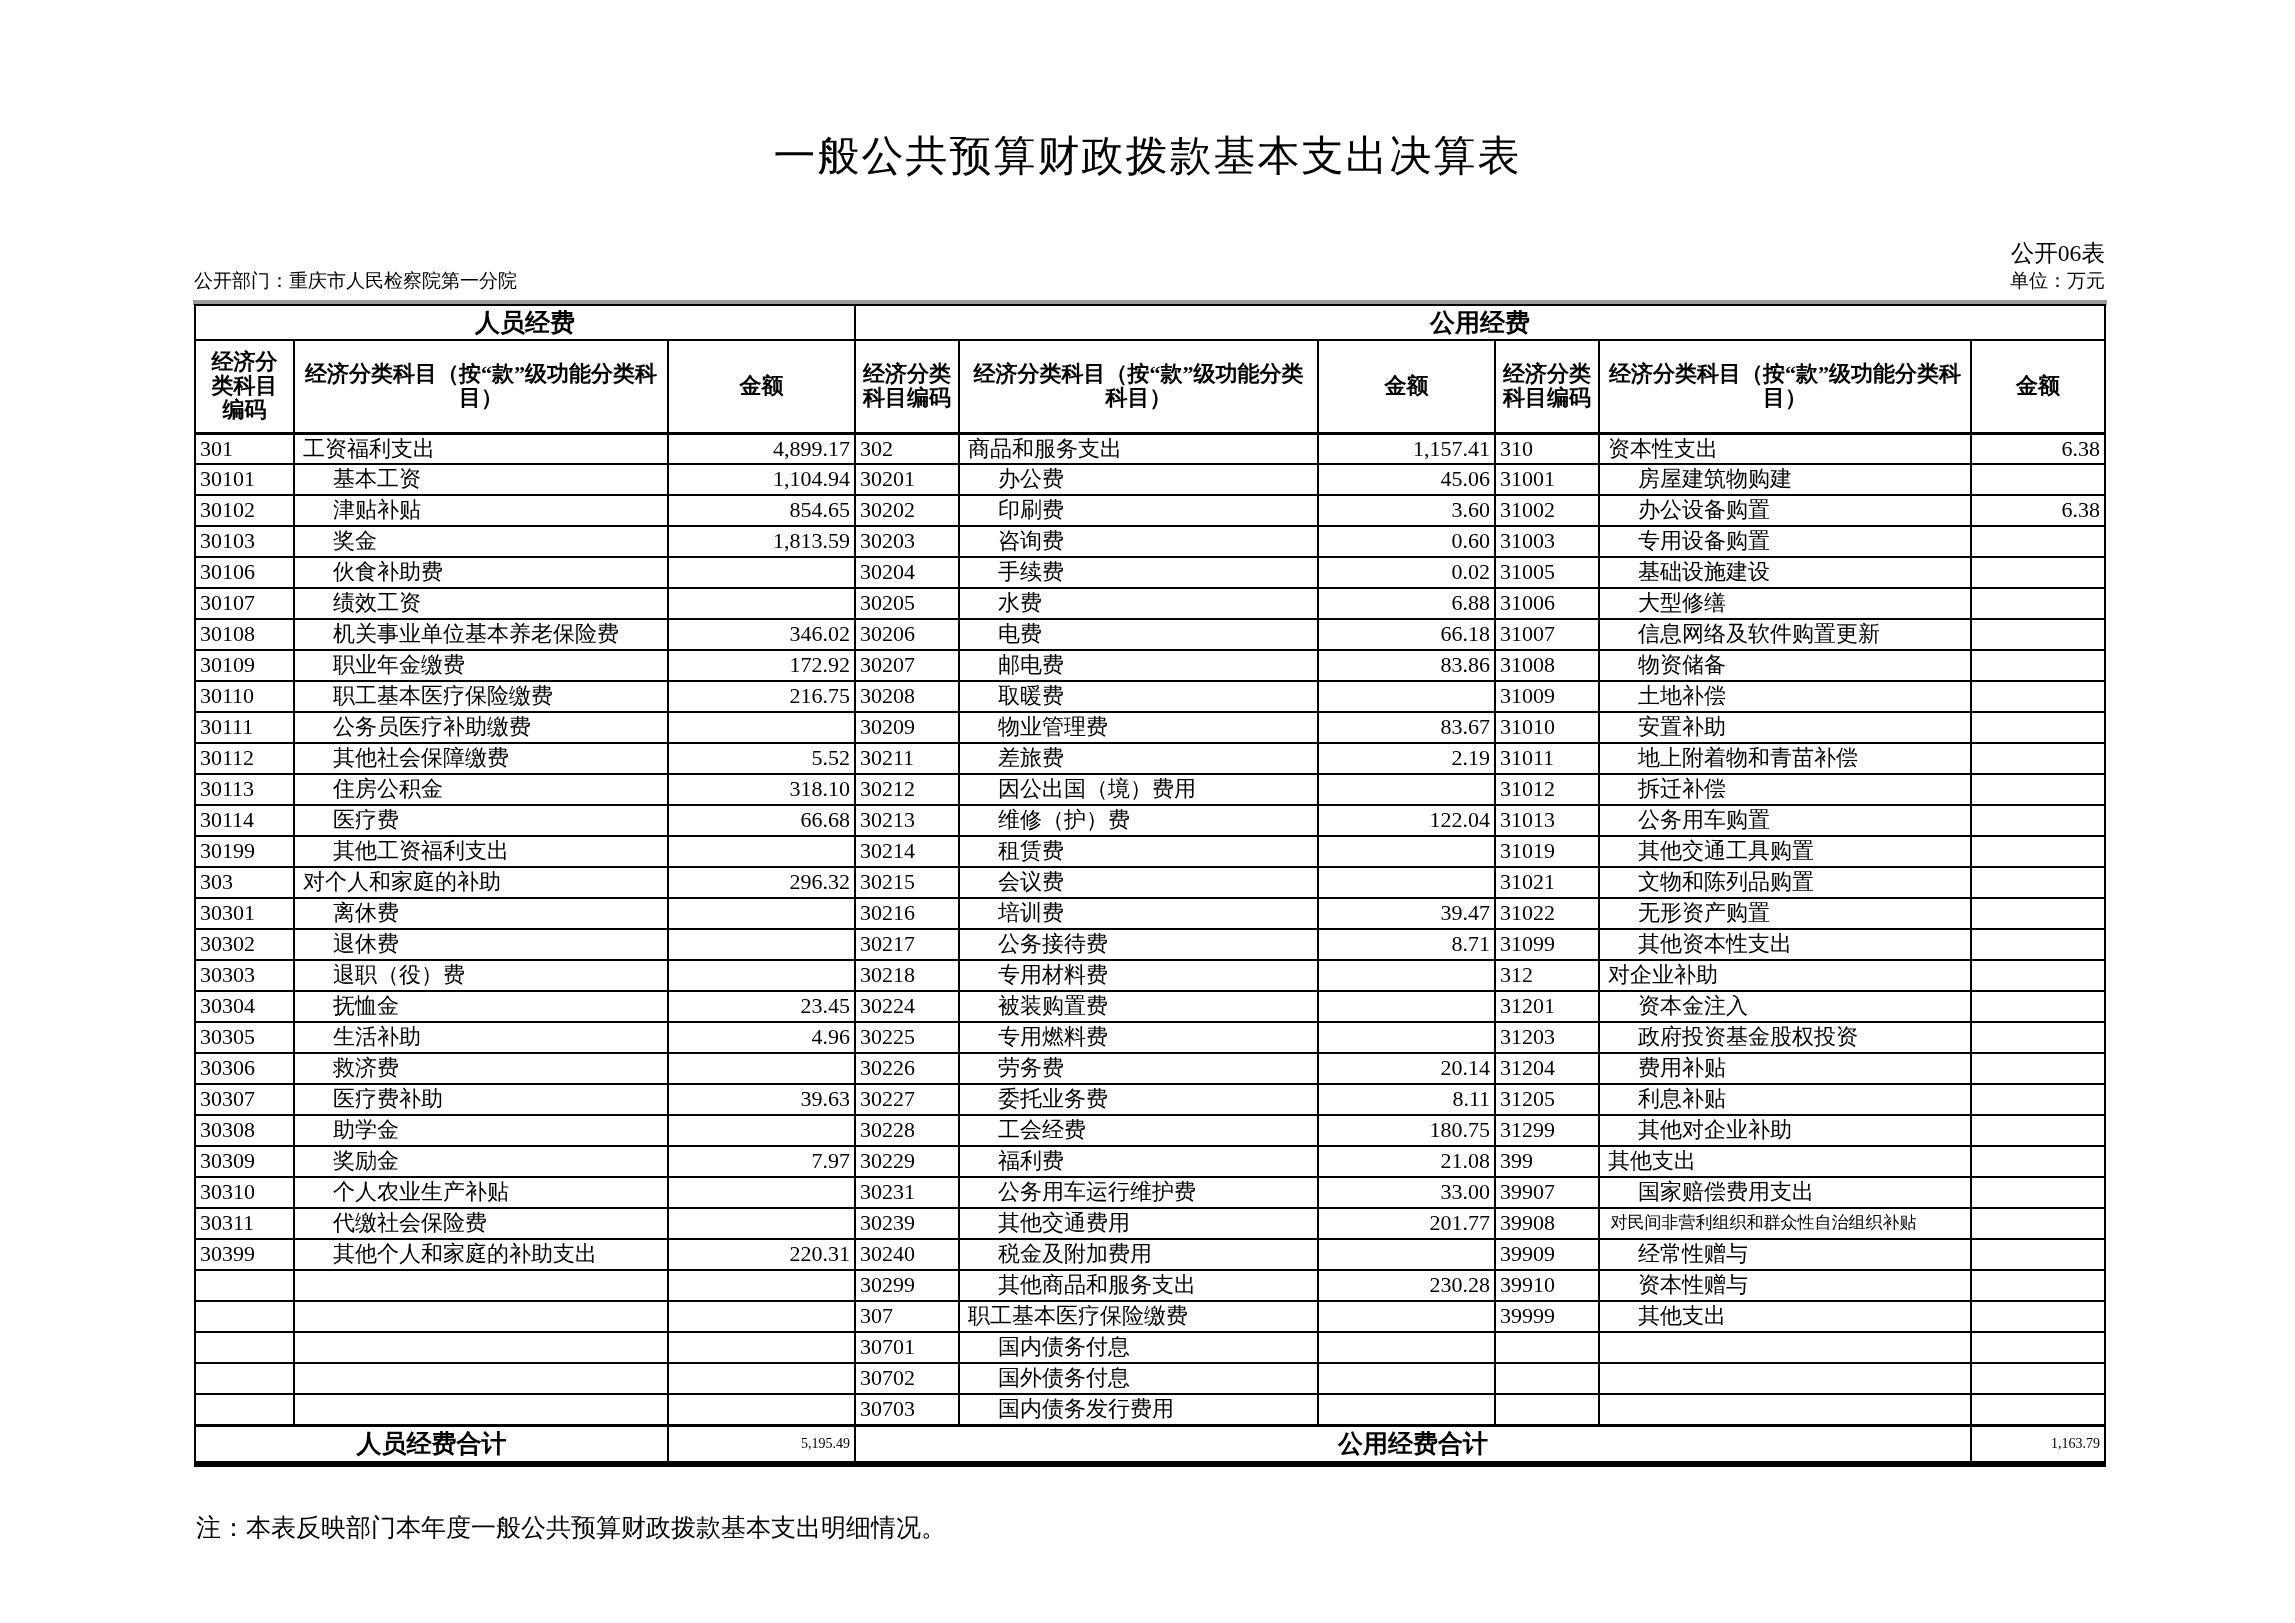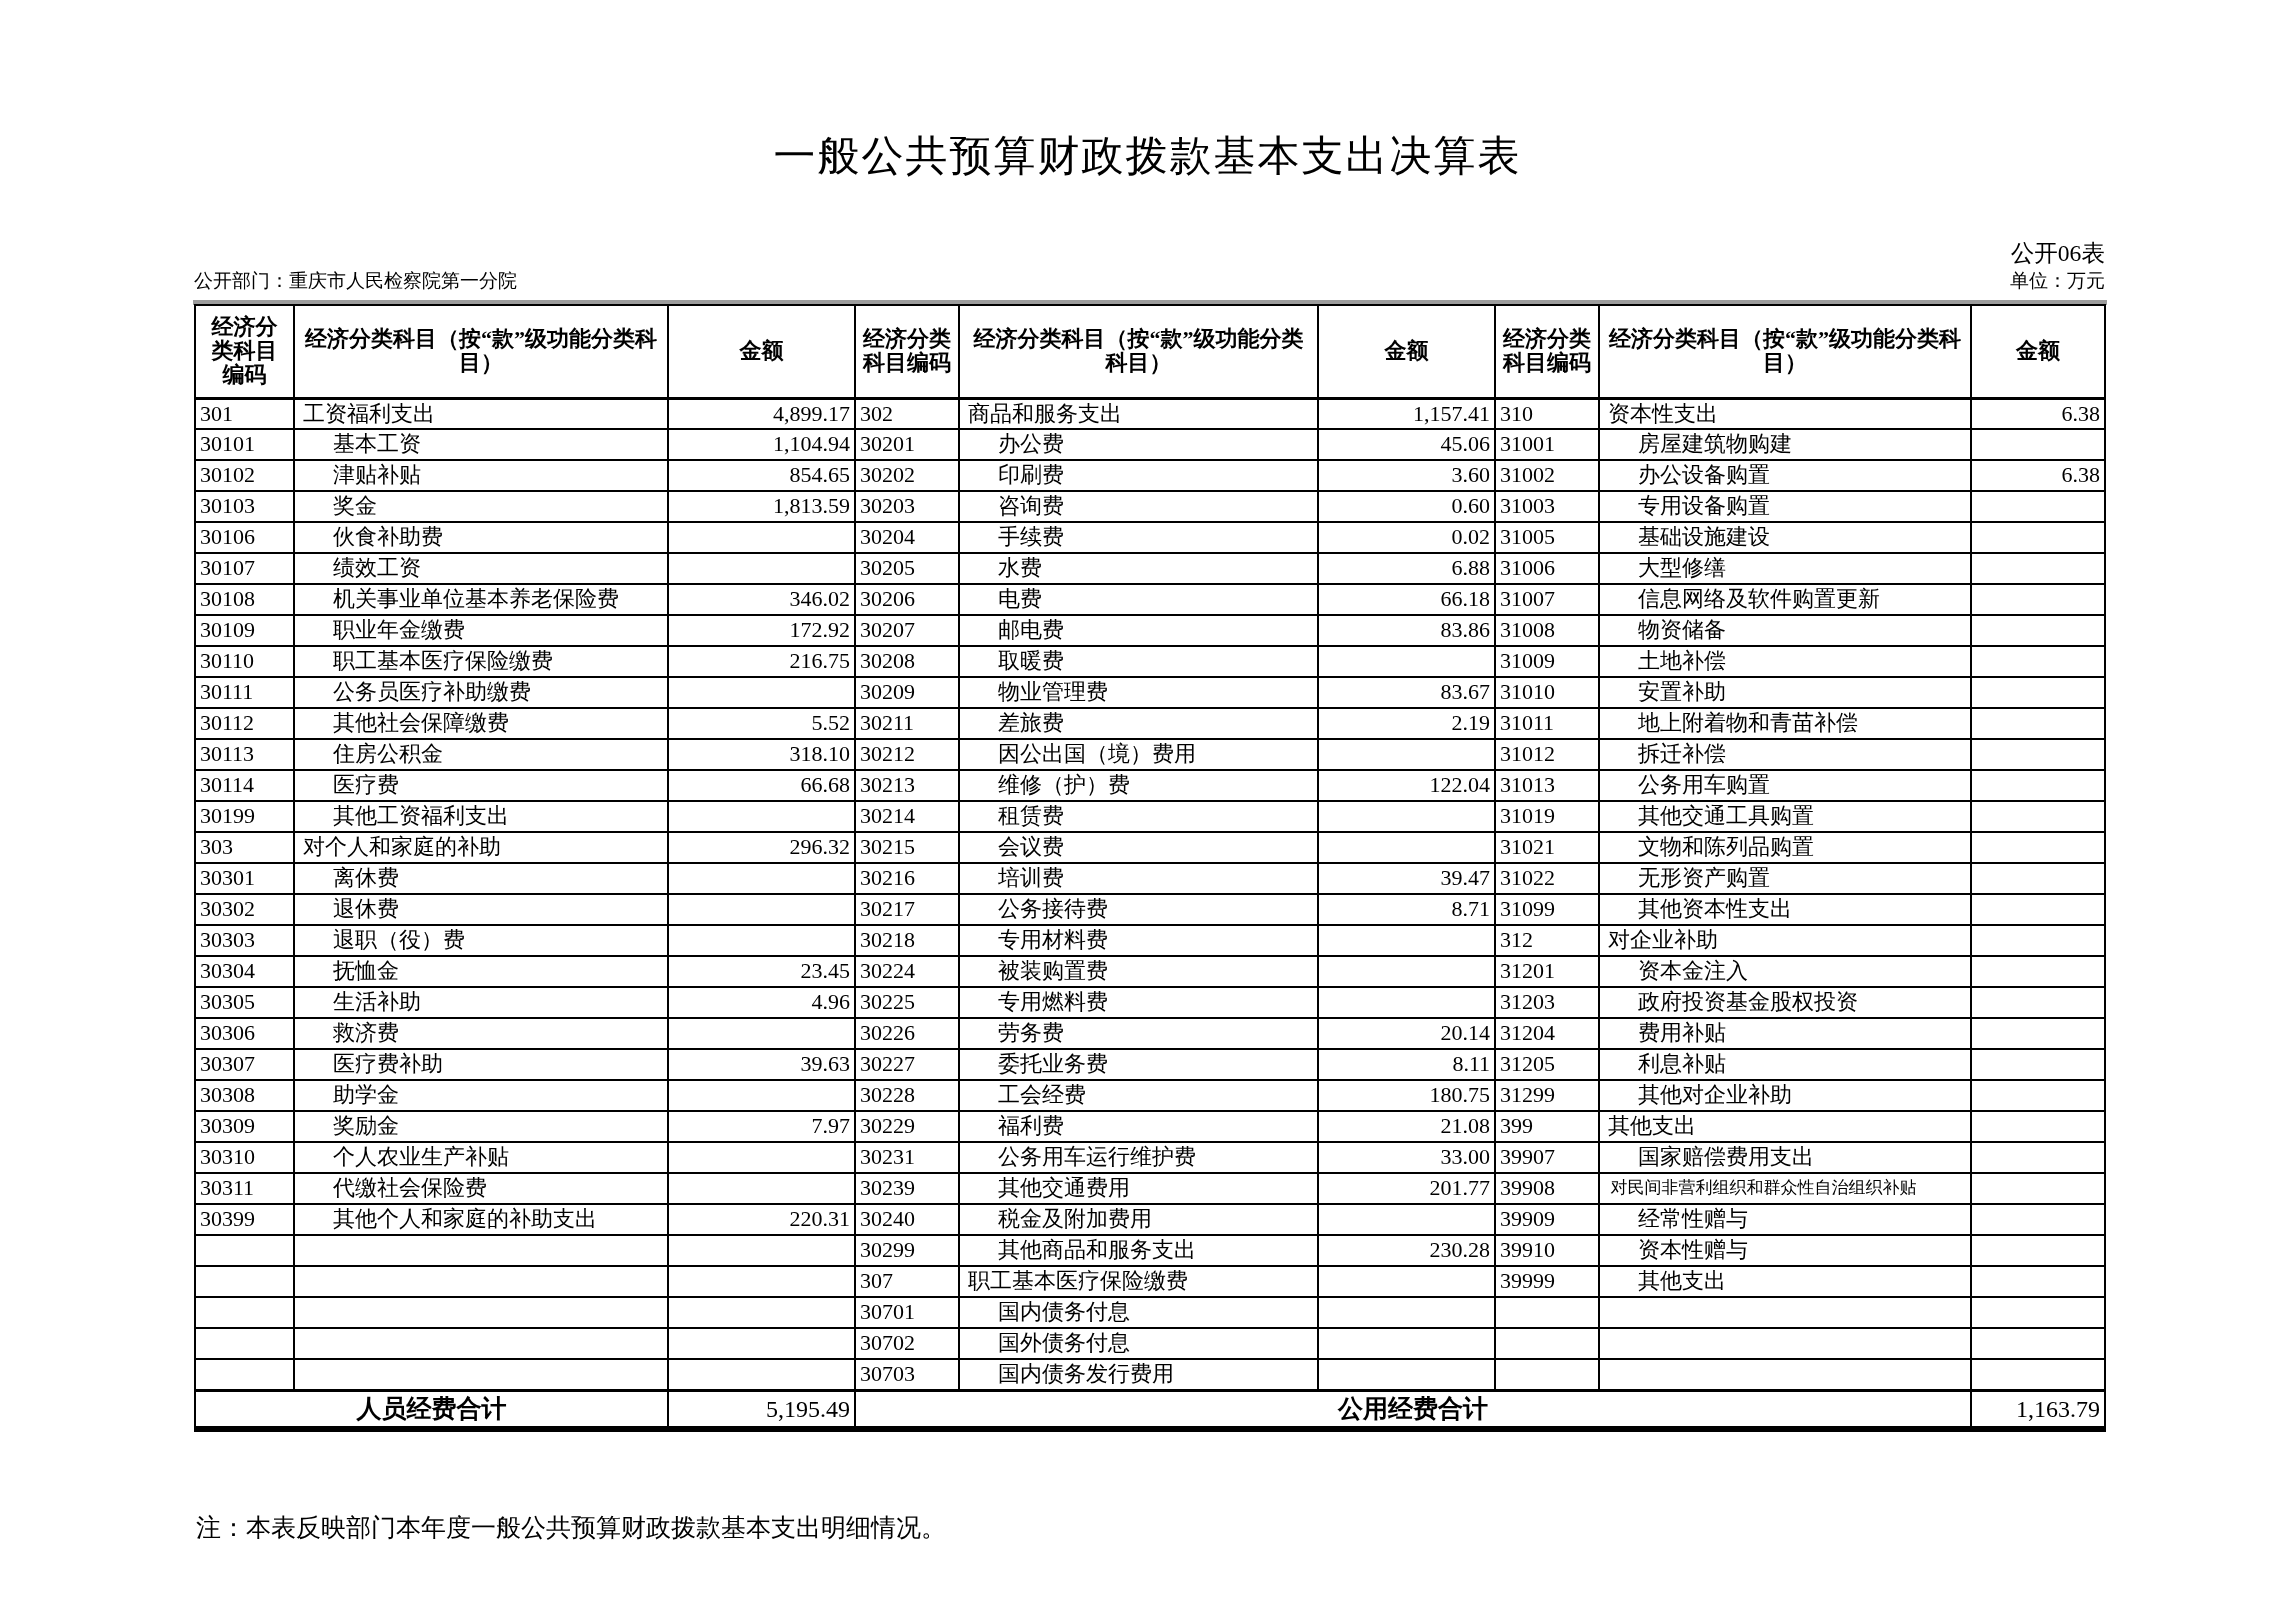--- a/index.html
+++ b/index.html
@@ -51,21 +51,21 @@
   td.code { text-align: left; padding-left: 3.9px; }
   td.name { text-align: left; padding-left: 7.9px; }
   td.name.indent { padding-left: 38px; }
   td.name.small { font-size: 17px; padding-left: 10.5px; }
   td.amount { text-align: right; padding-right: 3.9px; }
 
   tr.totals td {
     height: 39px; border-top: 3.9px solid #000; border-bottom: 6.5px solid #000; margin-left: 16px;
   }
   tr.totals td.total-label { text-align: center; font-weight: bold; font-size: 25px; }
-  tr.totals td.amount { font-size: 24px; }
+  tr.totals td.amount { font-size: 14px; }
 
   .note {
     position: absolute; top: 1511px; left: 196px;
     font-size: 25px;
   }
 </style>
 </head>
 <body>
 
 <div class="sheet">
@@ -87,20 +87,24 @@
         <col class="c-name1">
         <col class="c-amt1">
       <col class="c-code2">
         <col class="c-name2">
         <col class="c-amt2">
       <col class="c-code3">
         <col class="c-name3">
         <col class="c-amt3">
     </colgroup>
     <thead>
+      <tr class="groups">
+        <th colspan="3">人员经费</th>
+        <th colspan="6">公用经费</th>
+      </tr>
       <tr class="cols">
         <th>经济分类科目编码</th>
         <th>经济分类科目（按“款”级功能分类科目）</th>
         <th>金额</th>
         <th>经济分类科目编码</th>
         <th>经济分类科目（按“款”级功能分类科目）</th>
         <th>金额</th>
         <th>经济分类科目编码</th>
         <th>经济分类科目（按“款”级功能分类科目）</th>
         <th>金额</th>

